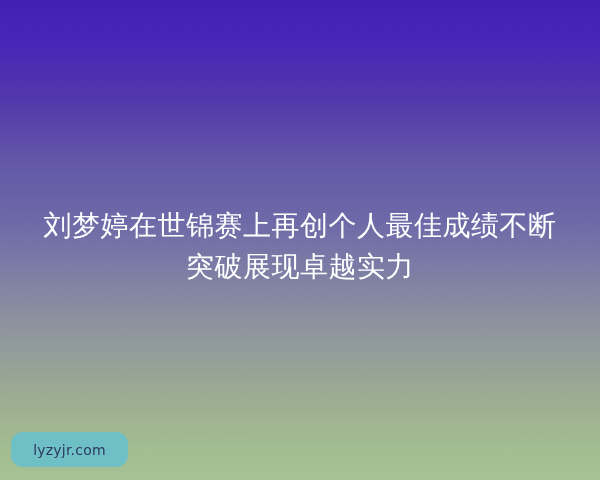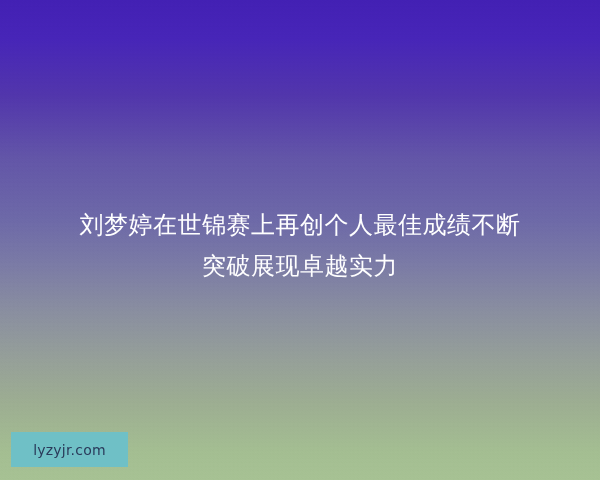--- a/index.html
+++ b/index.html
@@ -47,39 +47,40 @@
   }
 
   #headline {
     position: absolute;
     left: 18px;
     right: 18px;
     top: 205px;
     margin: 0;
     text-align: center;
     color: #ffffff;
-    font-size: 24px;
+    font-size: 28px;
     font-weight: normal;
     line-height: 41px;
     letter-spacing: 0.5px;
     white-space: pre-line;
     z-index: 2;
   }
 
   #watermark {
     position: absolute;
     left: 11px;
     top: 432px;
     width: 117px;
     height: 35px;
     background: #6fc0c6;
     display: flex;
     align-items: center;
     justify-content: center;
     z-index: 3;
+    border-radius: 12px;
   }
 
   #watermark-text {
     color: #2a3a5a;
     font-size: 14px;
     font-weight: normal;
     font-family: "DejaVu Sans", "Liberation Sans", sans-serif;
     letter-spacing: 0.2px;
     line-height: 1;
   }

